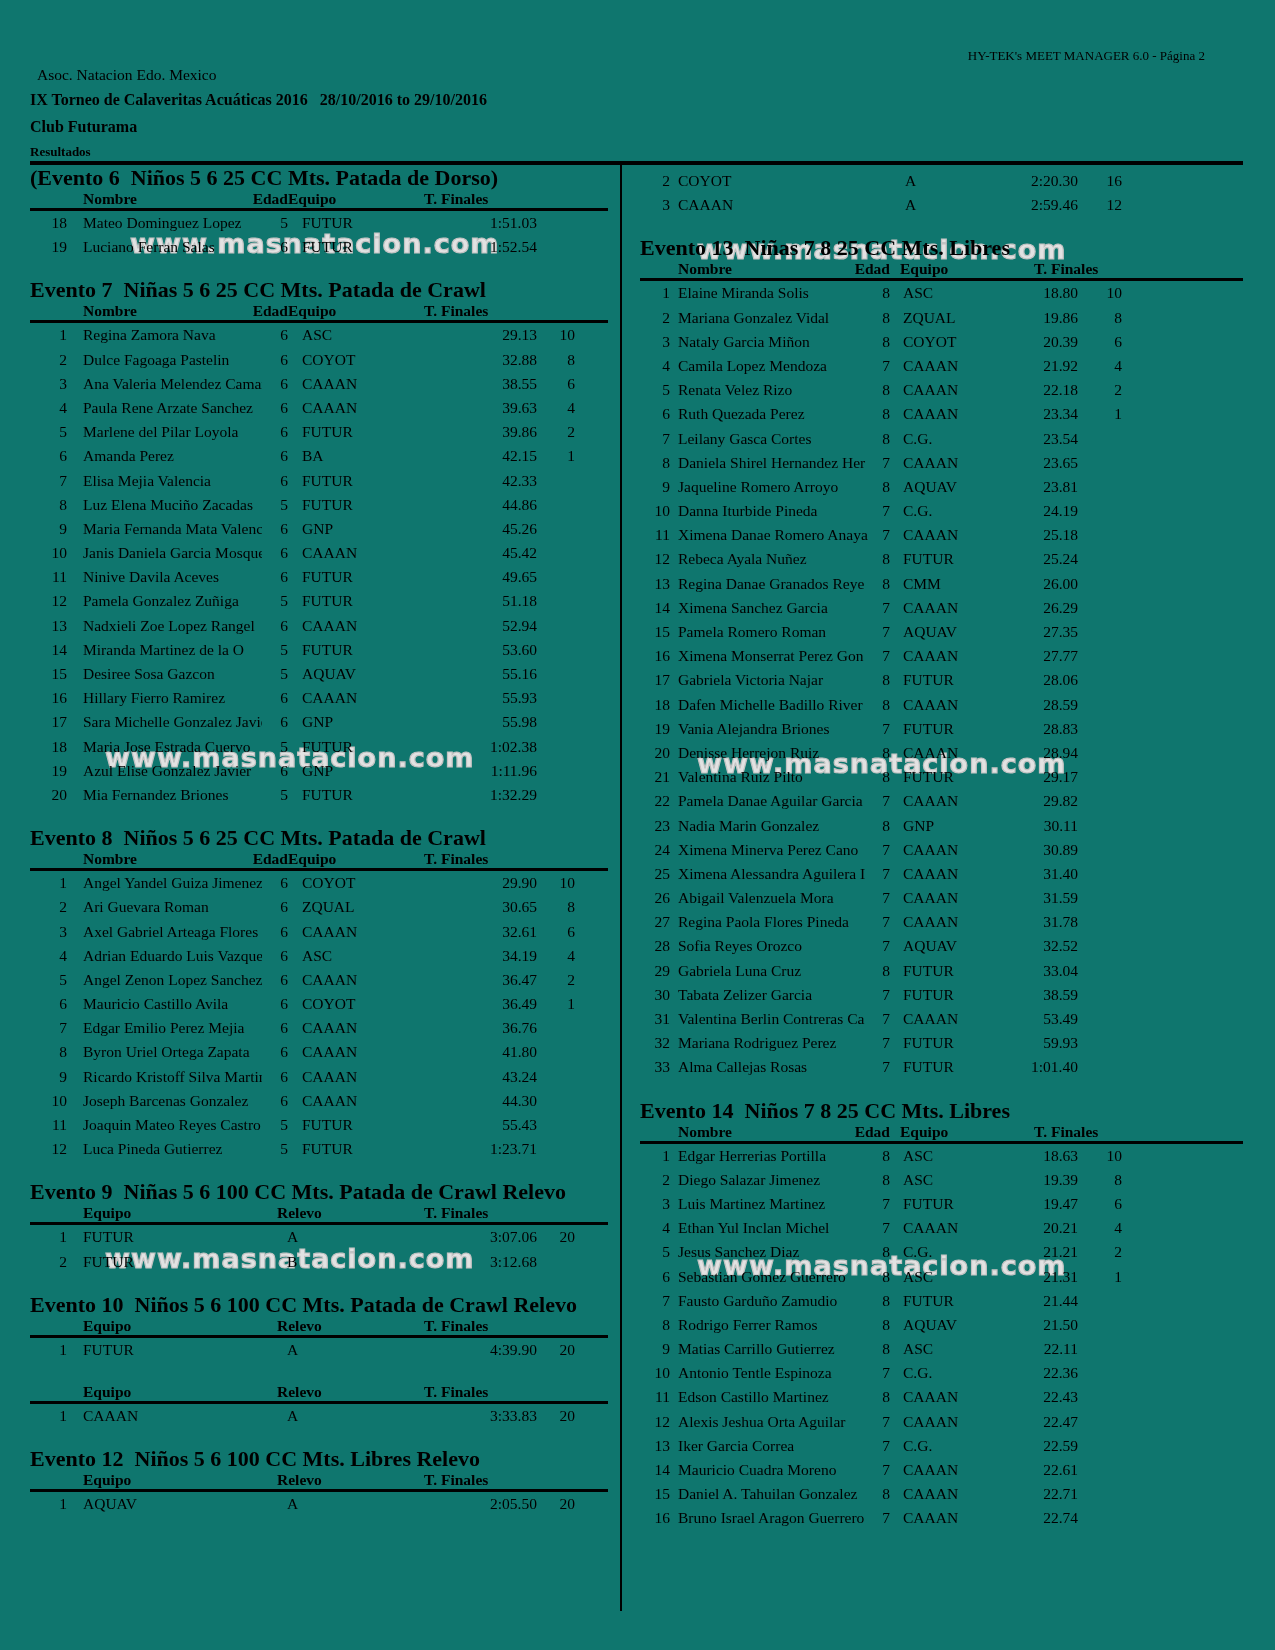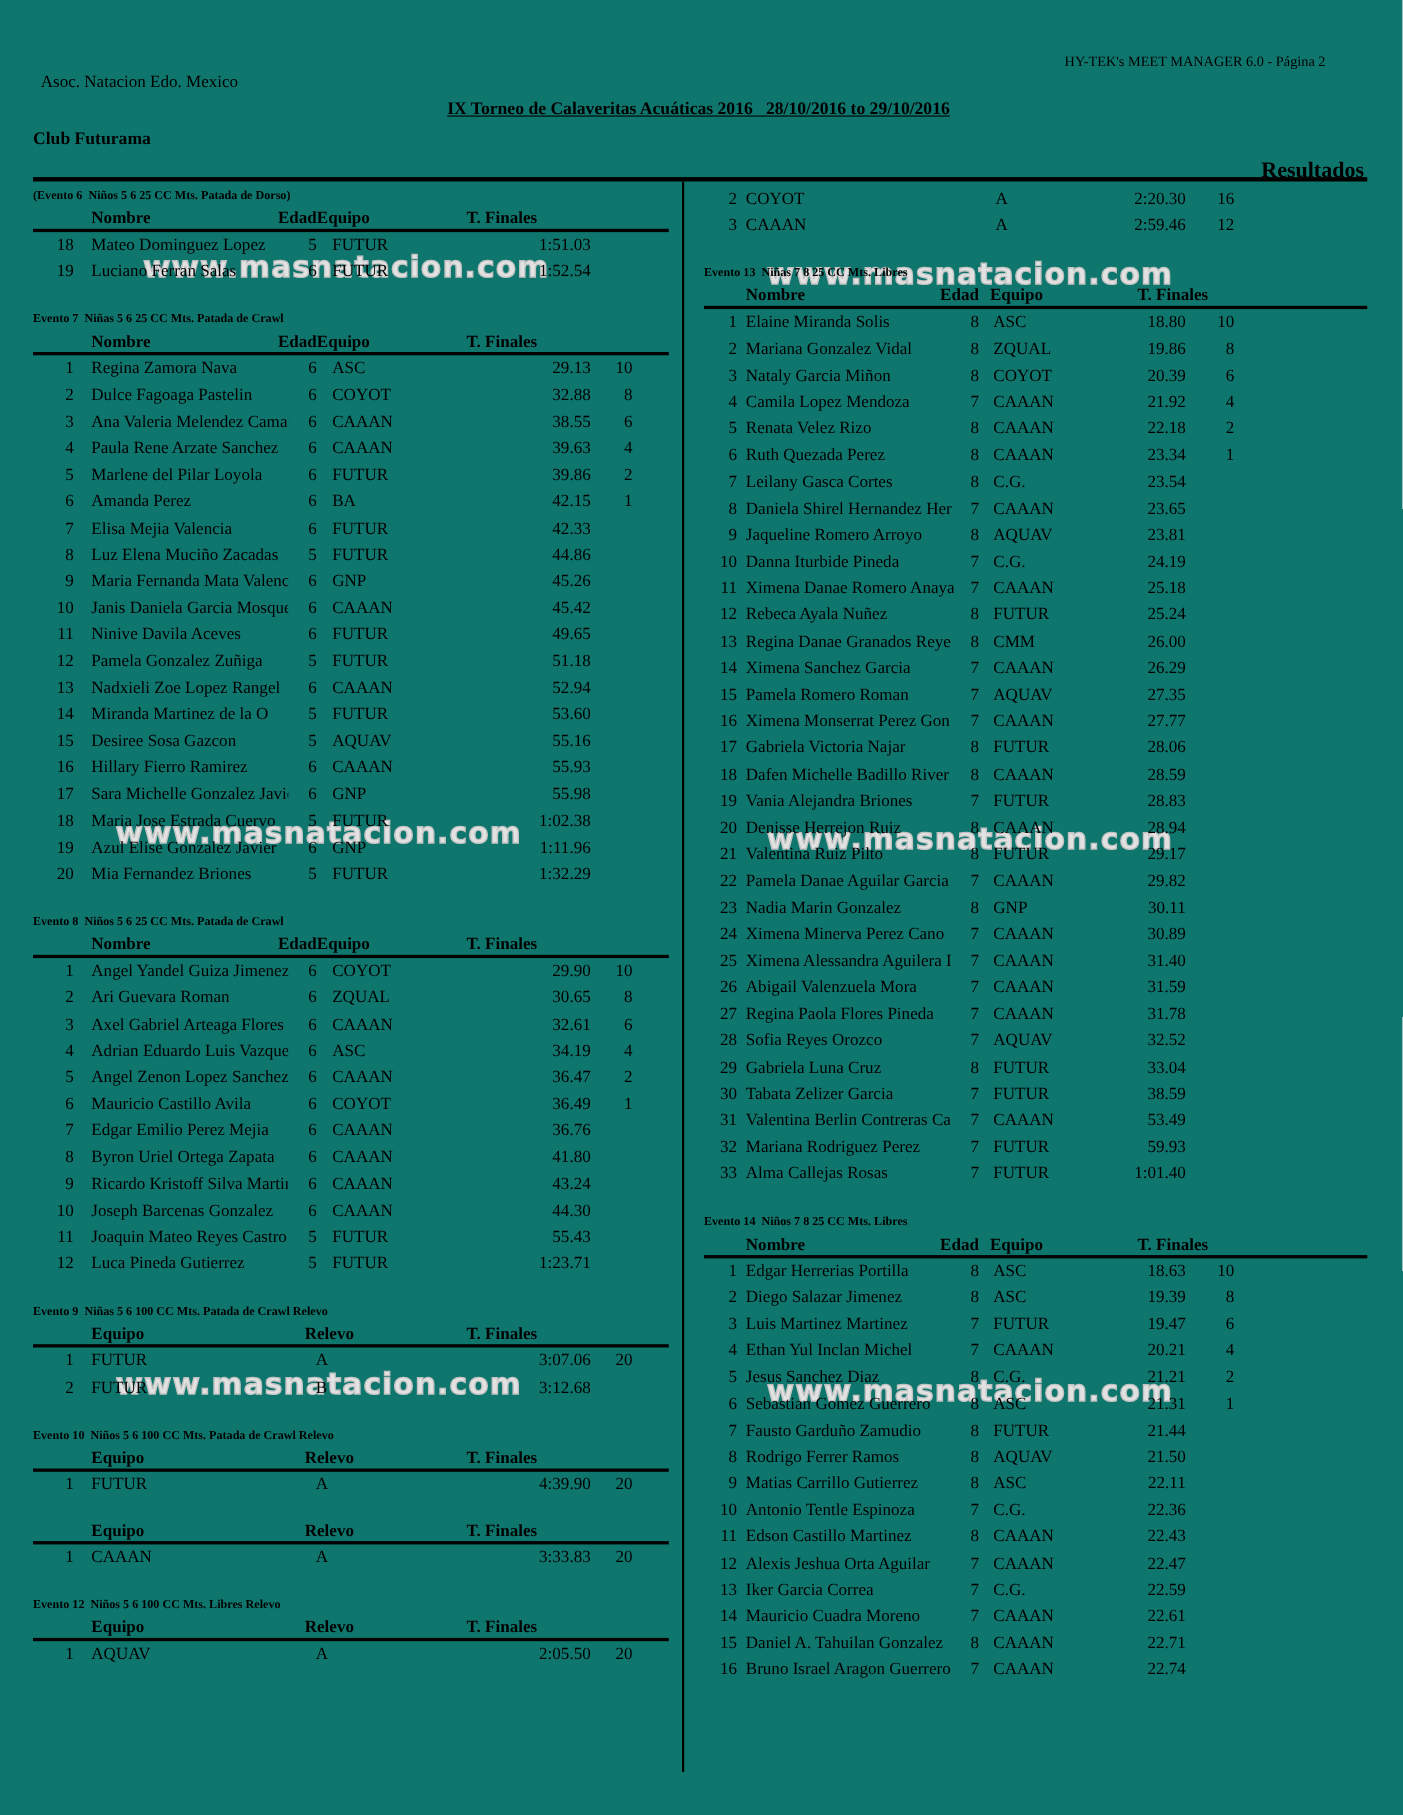--- a/index.html
+++ b/index.html
@@ -4,34 +4,34 @@
 <style>
   * { margin:0; padding:0; box-sizing:border-box; }
   html,body { background:#ffffff; }
   .page {
     position:relative; width:1275px; height:1650px; background:#0f766e;
     font-family:"Liberation Serif", serif; font-size:15.5px; color:#000;
     overflow:hidden;
   }
   .hdr-left  { position:absolute; left:37px;  top:66px; font-size:15.5px; }
   .hdr-right { position:absolute; right:70px; top:48px; font-size:13px; }
-  .meet-title{ position:absolute; left:30px; right:35px; top:91px;  text-align:center; font-weight:bold; font-size:16px; white-space:pre;text-decoration:underline; }
+  .meet-title{ position:absolute; left:30px; right:35px; top:91px;  text-align:left; font-weight:bold; font-size:16px; white-space:pre; }
   .club-line { position:absolute; left:30px; right:35px; top:118px; text-align:left; font-weight:bold; font-size:16px; }
-  .results-line{ position:absolute; left:30px; right:35px; top:144px; text-align:right; font-weight:bold; font-size:20px; }
+  .results-line{ position:absolute; left:30px; right:35px; top:144px; text-align:left; font-weight:bold; font-size:13px; }
   .top-rule  { position:absolute; left:30px; width:1213px; top:161px; height:4px; background:#000; }
   .col-divider{ position:absolute; left:620px; top:165px; width:2px; height:1446px; background:#000; }
 
   .column { position:absolute; top:165px; }
   .col-left  { left:30px;  width:578px; }
   .col-right { left:640px; width:603px; }
 
   .event-block { margin-top:20px; }
   .event-block.first { margin-top:2px; }
   .event-block.continuation { margin-top:4px; }
-  .event-title { font-weight:bold; font-size:11px; height:22px; line-height:22px; white-space:pre; }
+  .event-title { font-weight:bold; font-size:22px; height:22px; line-height:22px; white-space:pre; }
 
   .thead { position:relative; height:22px; line-height:19px; border-bottom:3px solid #000; }
   .hl { position:absolute; font-weight:bold; white-space:nowrap; text-underline-offset:2px; }
   .h-nombre { left:53px; }
   .col-right .h-nombre { left:38px; }
   .h-edad { left:258px; transform:translateX(-100%); }
   .col-right .h-edad { left:250px; }
   .h-equipo { left:258px; }
   .col-right .h-equipo { left:260px; }
   .h-tfin { left:394px; }

